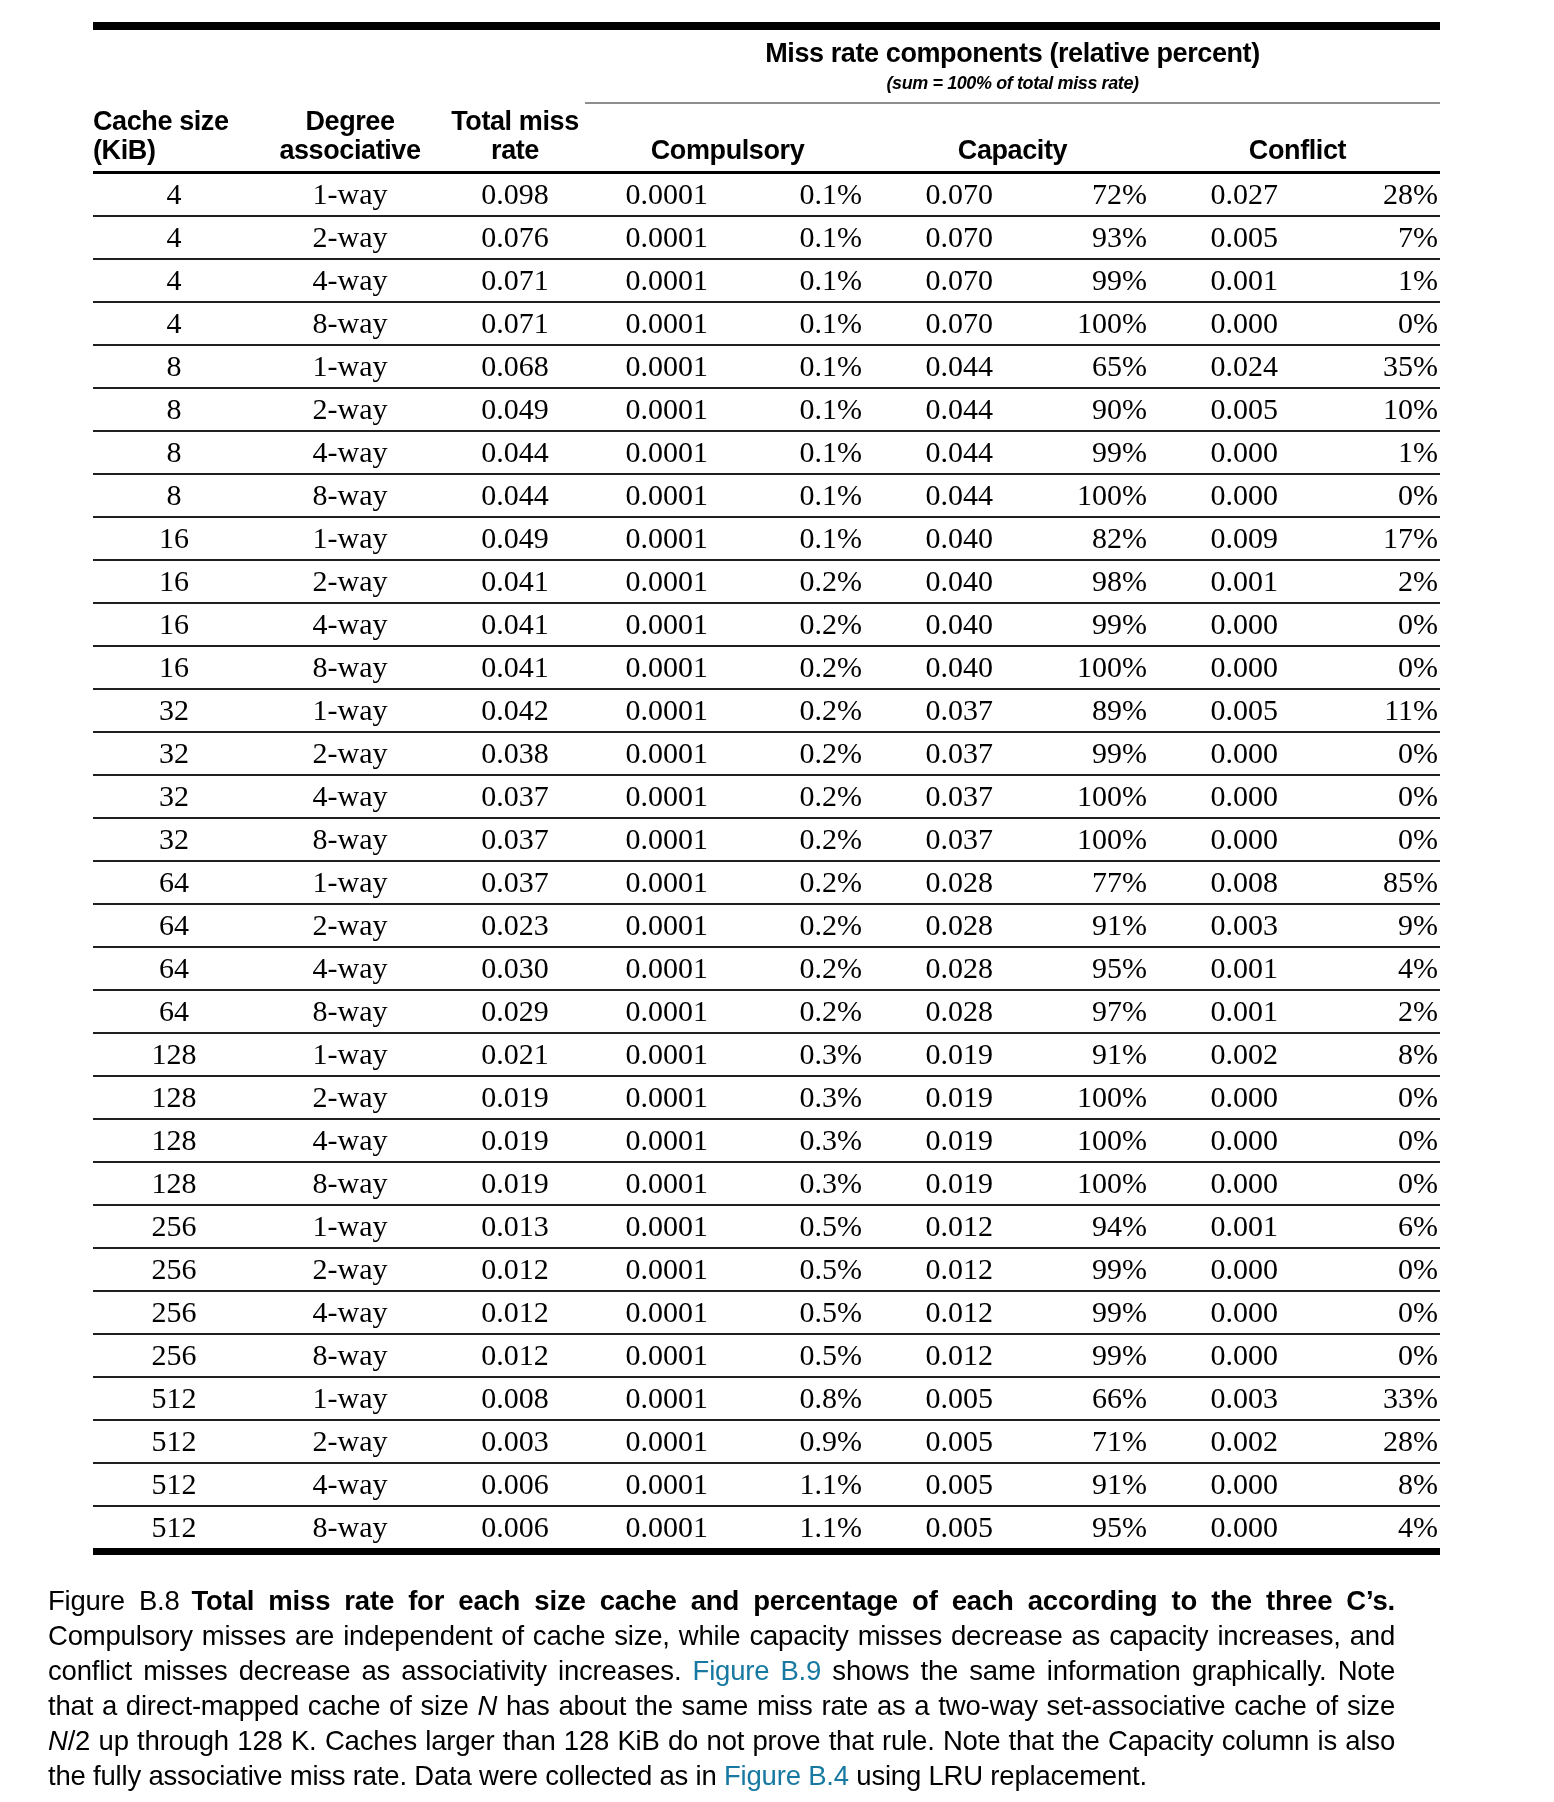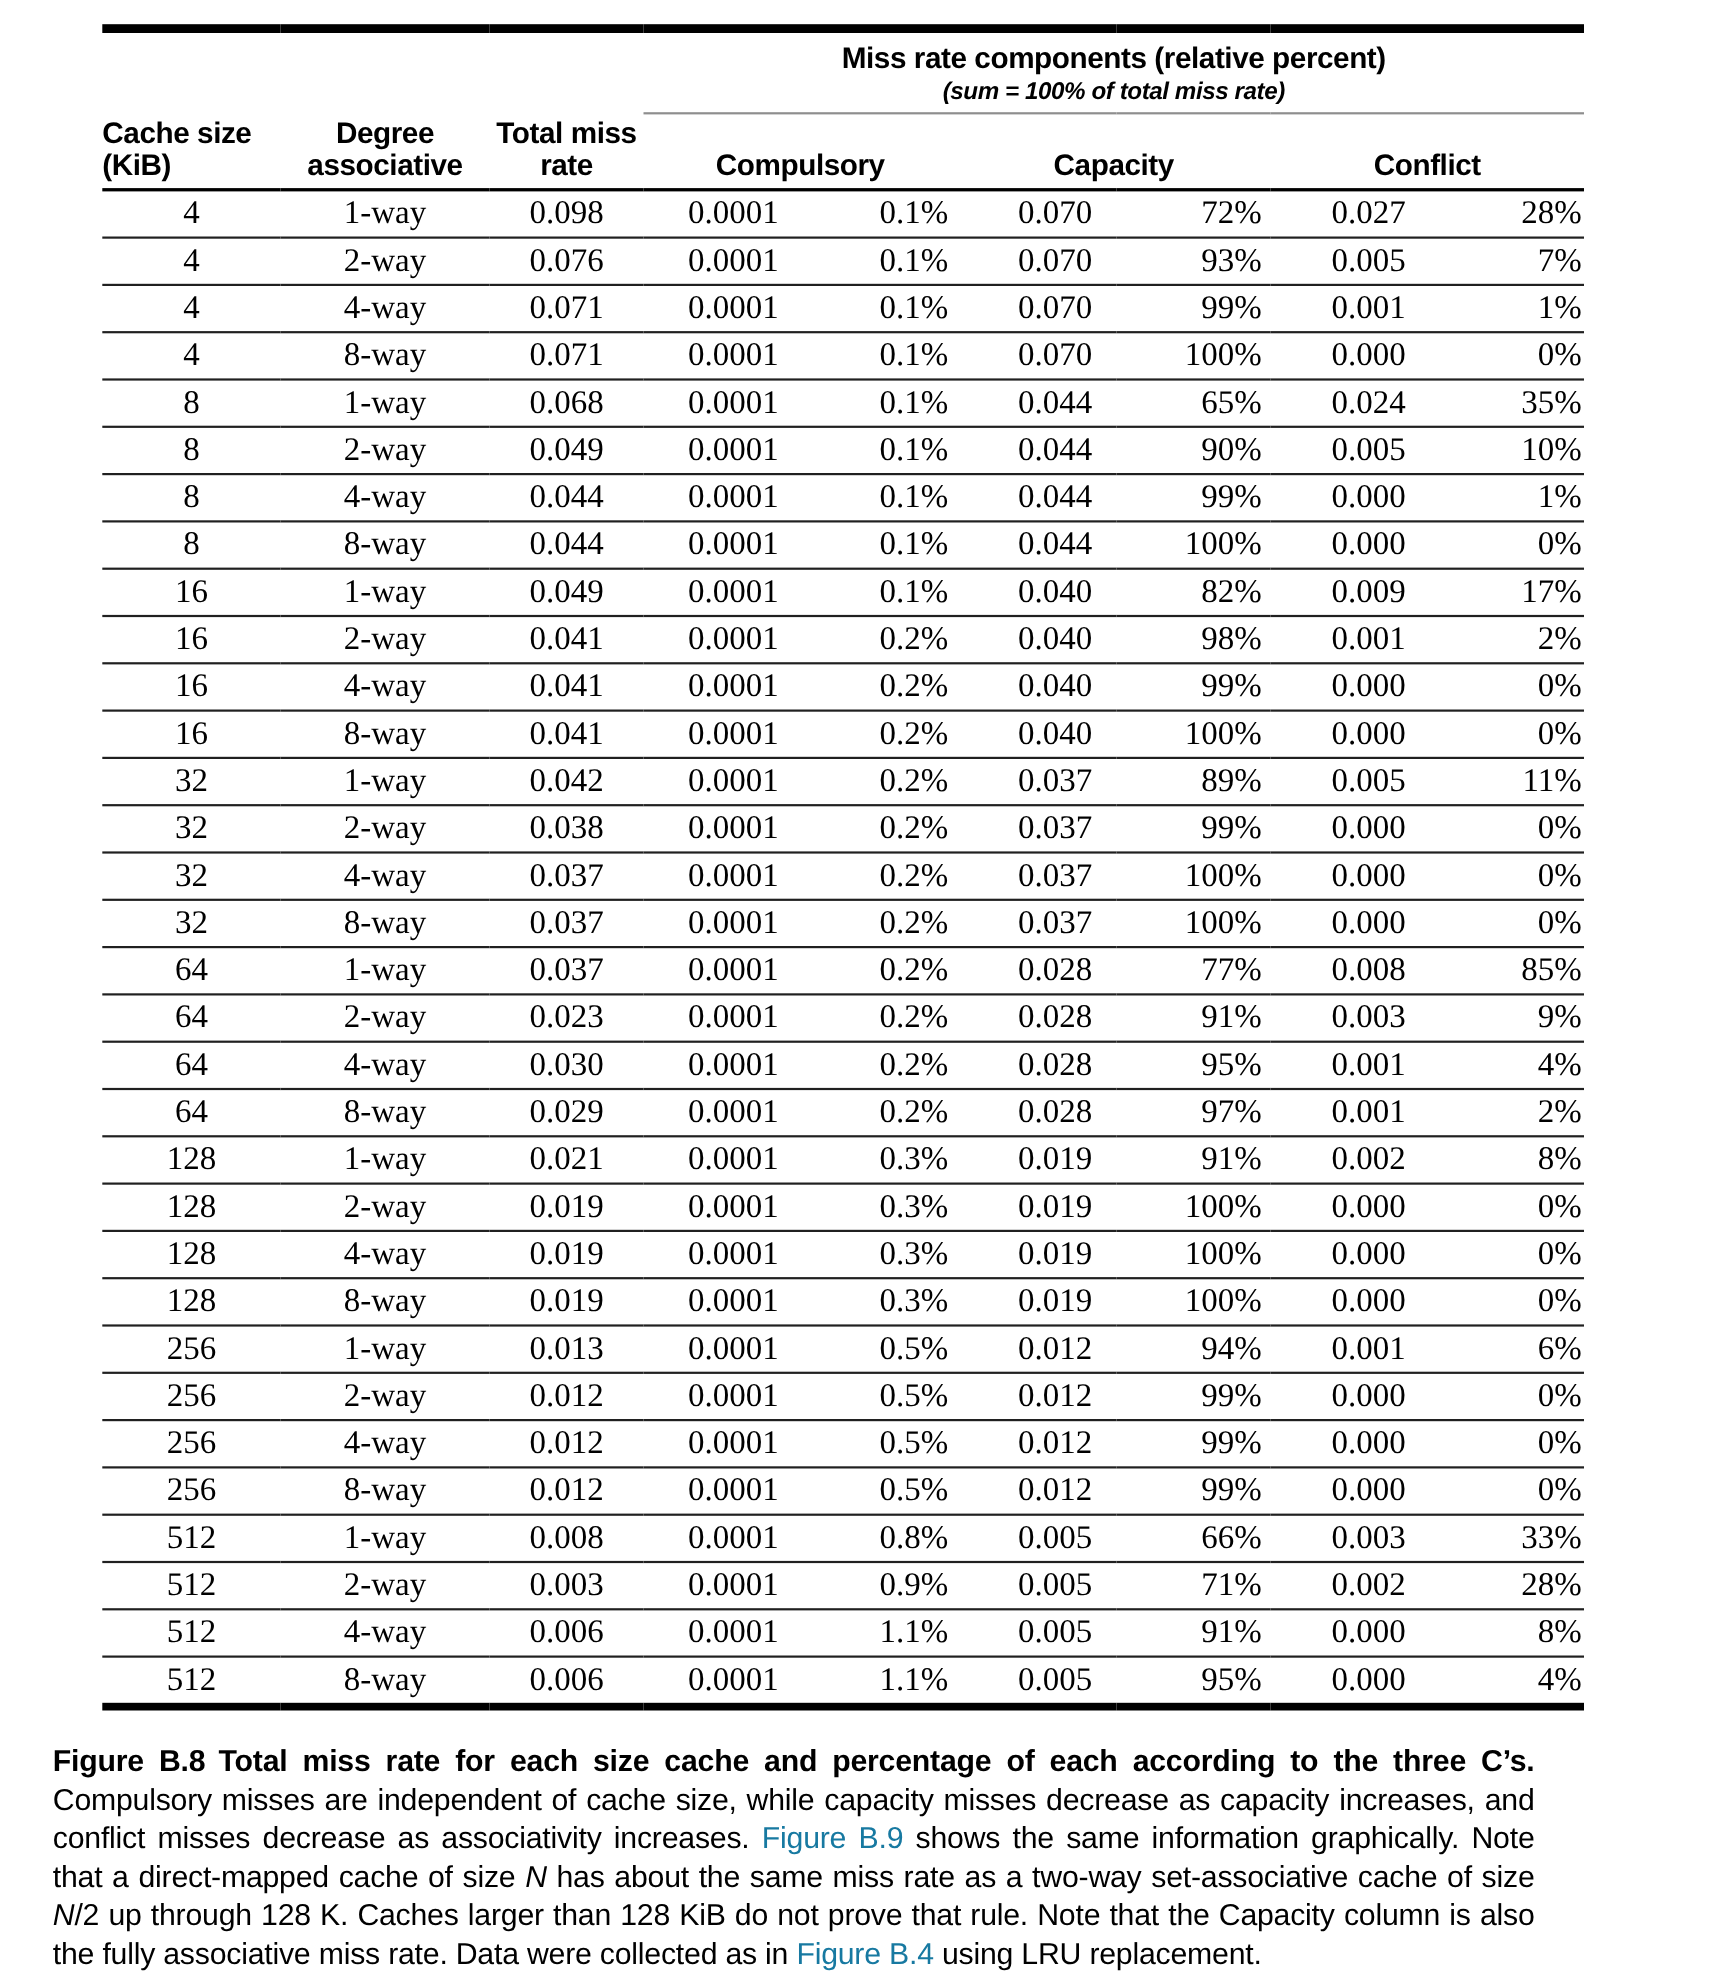--- a/index.html
+++ b/index.html
@@ -41,21 +41,21 @@
     letter-spacing: -0.4px;
     vertical-align: bottom;
     text-align: center;
     padding: 0;
   }
   th.group-head {
     border-bottom: 2px solid #8e8e8e;
     padding: 8px 0 4px 0;
   }
   .gh1 { font-size: 27px; font-weight: 700; line-height: 30px; }
-  .gh2 { font-size: 22px; font-weight: 700; font-style: italic; line-height: 30px; }
+  .gh2 { font-size: 18px; font-weight: 700; font-style: italic; line-height: 30px; }
 
   tr.col-heads th {
     padding: 4px 0 6px 0;
     line-height: 29px;
     border-bottom: 3px solid #000;
   }
   th.h-cache { text-align: left; padding-left: 2px; }
 
   tbody td {
     font-family: "Liberation Serif", serif;
@@ -74,21 +74,21 @@
 
   p.caption {
     margin: 28px 0 0 0;
     width: 1347px;
     font-size: 27.5px;
     line-height: 35px;
     letter-spacing: -0.2px;
     text-align: justify;
   }
   .lead { font-weight: 700; }
-  .lead-label { font-weight: 700; margin-right: 12px; }
+  .lead-label { font-weight: 400; margin-right: 12px; }
   .fig-link { text-decoration: none; cursor: pointer; }
   .it { font-style: italic; }
 </style>
 </head>
 <body>
 
 <div class="page">
 
   <table class="data">
     <colgroup>

